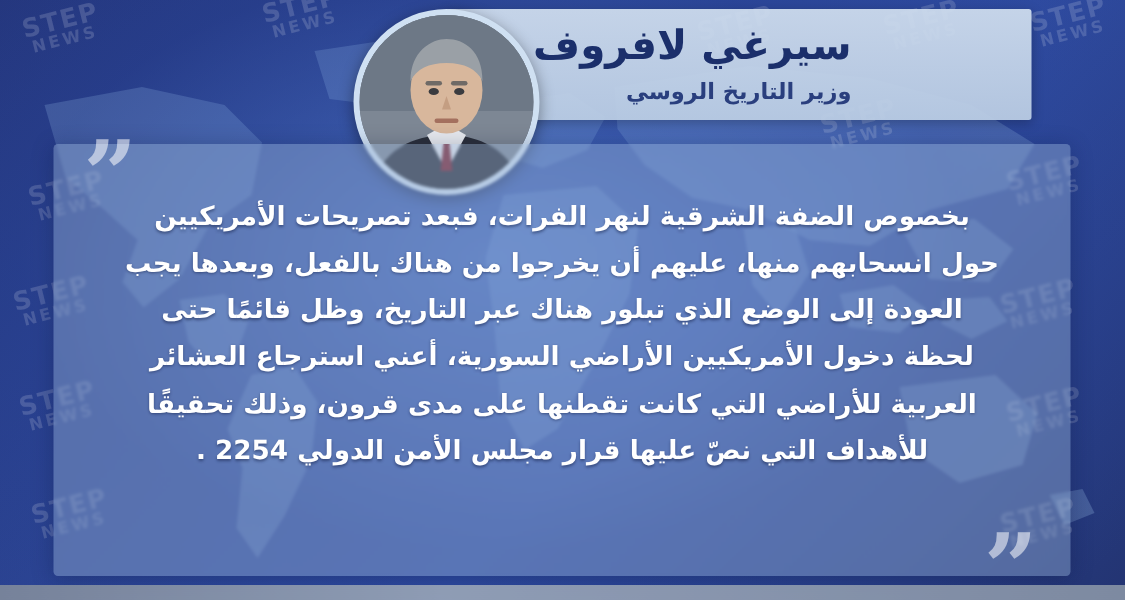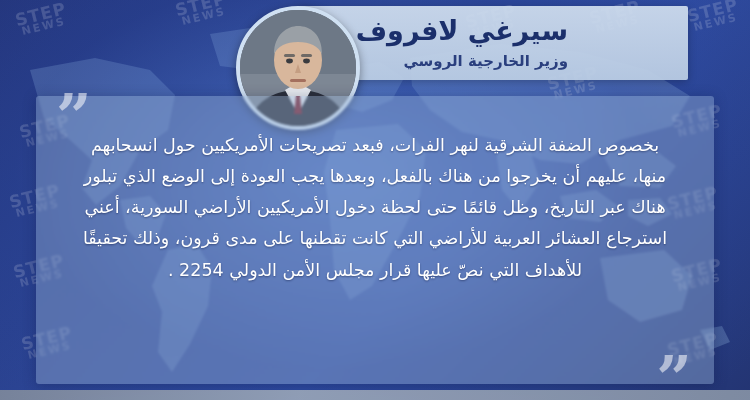--- a/index.html
+++ b/index.html
@@ -128,21 +128,21 @@
   .qm-top { top: -10px; left: 20px; }
   .qm-bottom { bottom: -26px; right: 22px; }
 
   .quote-body {
     position: absolute;
     top: 34px;
     right: 46px;
     left: 46px;
     color: #ffffff;
     font-size: 17.5px;
-    font-weight: normal;
+    font-weight: bold;
     line-height: 1.78;
     text-align: center;
     direction: rtl;
     text-shadow: 0 1px 2px rgba(10,20,55,0.45);
   }
 
   
   .bottom-strip {
     position: absolute;
     left: 0;
@@ -247,21 +247,21 @@
         <span class="l2">NEWS</span>
       </div>
     <div class="wm" style="left:668px; top:336px;">
         <span class="l1">STEP</span>
         <span class="l2">NEWS</span>
       </div>
   </div>
 
   <div class="nameplate">
     <div class="person-name">سيرغي لافروف</div>
-    <div class="person-title">وزير الخارجية الروسي</div>
+    <div class="person-title">وزير التاريخ الروسي</div>
   </div>
 
   <div class="portrait">
     <svg viewBox="0 0 116 116" aria-hidden="true">
       <rect x="0" y="0" width="116" height="116" fill="#7d8794"></rect>
       <rect x="0" y="0" width="116" height="64" fill="#6d7886"></rect>
 
       <path d="M8 116 C14 90 36 80 58 80 C80 80 102 90 108 116 Z" fill="#2b2f3a"></path>
       <path d="M45 80 L58 104 L71 80 L64 76 L52 76 Z" fill="#e6e9ee"></path>
       <path d="M56 86 L60 86 L62 104 L54 104 Z" fill="#7a1f2b"></path>

